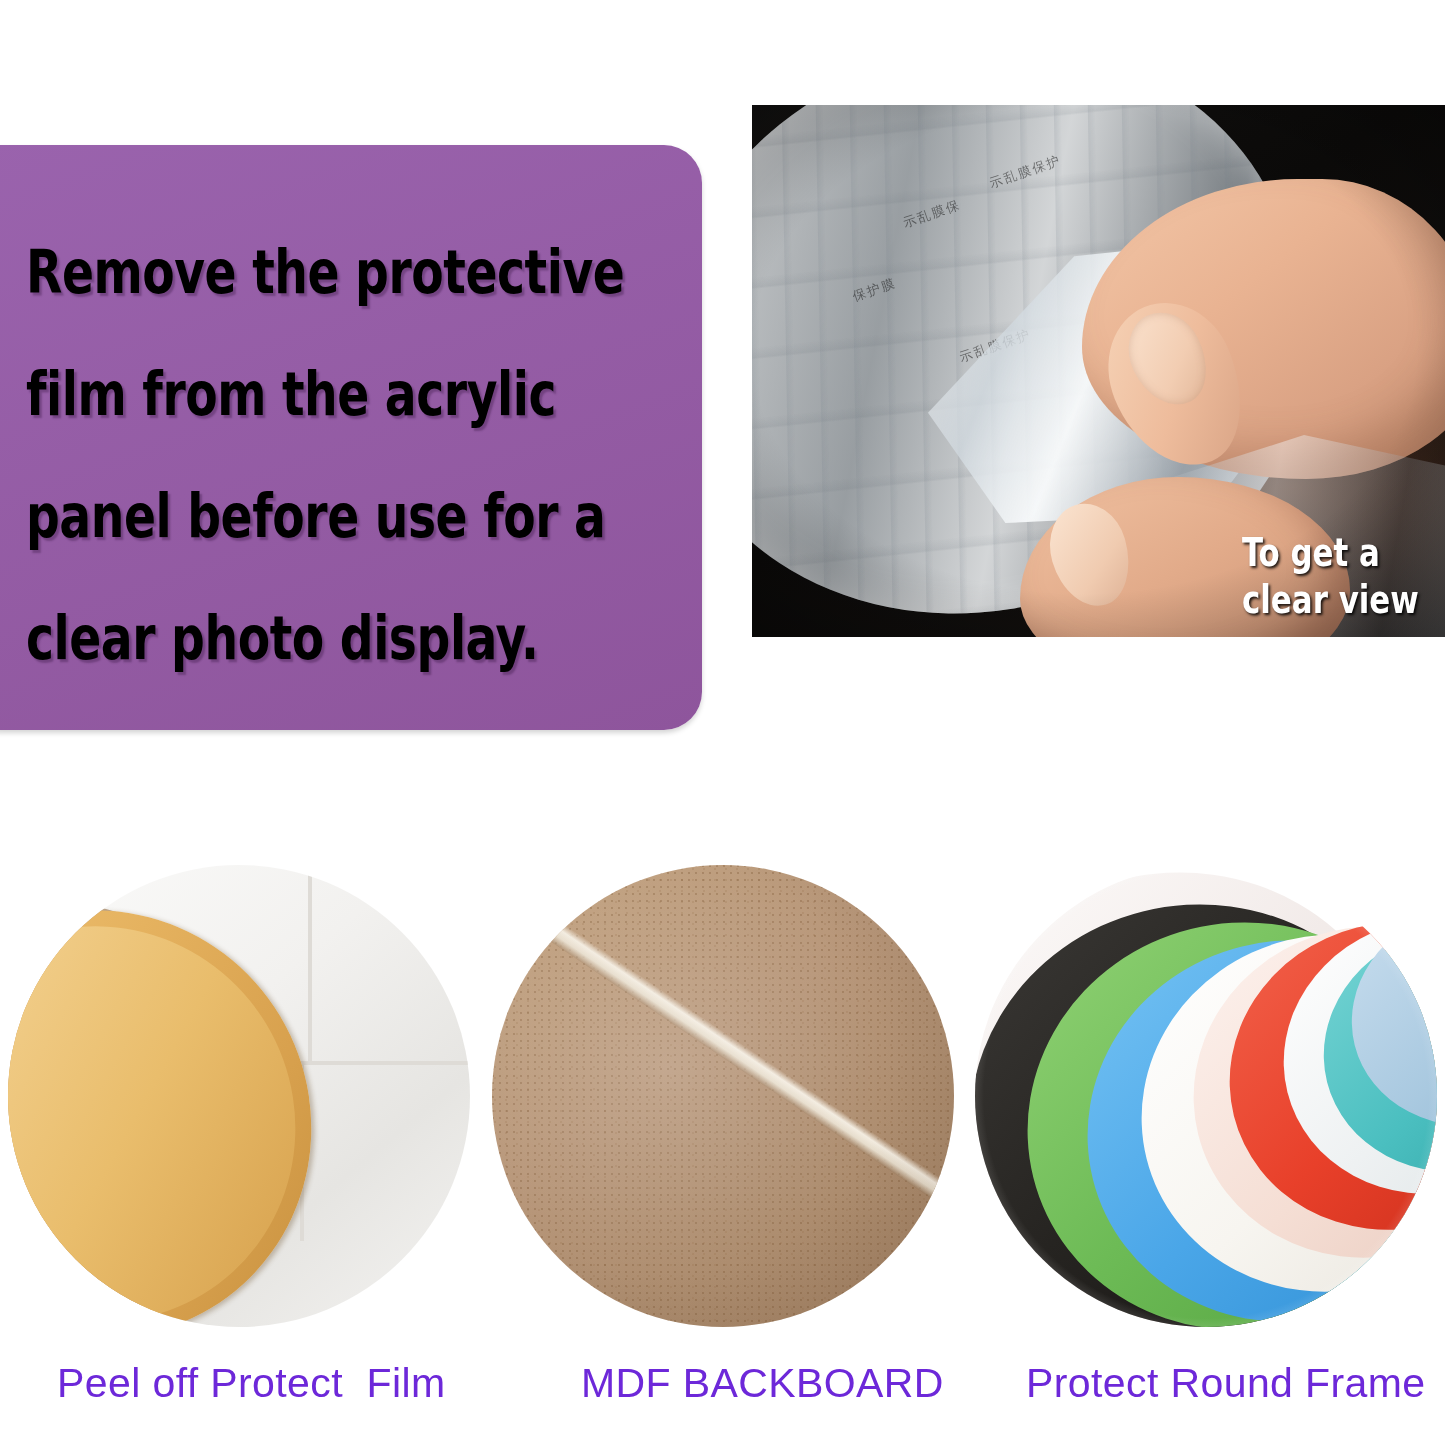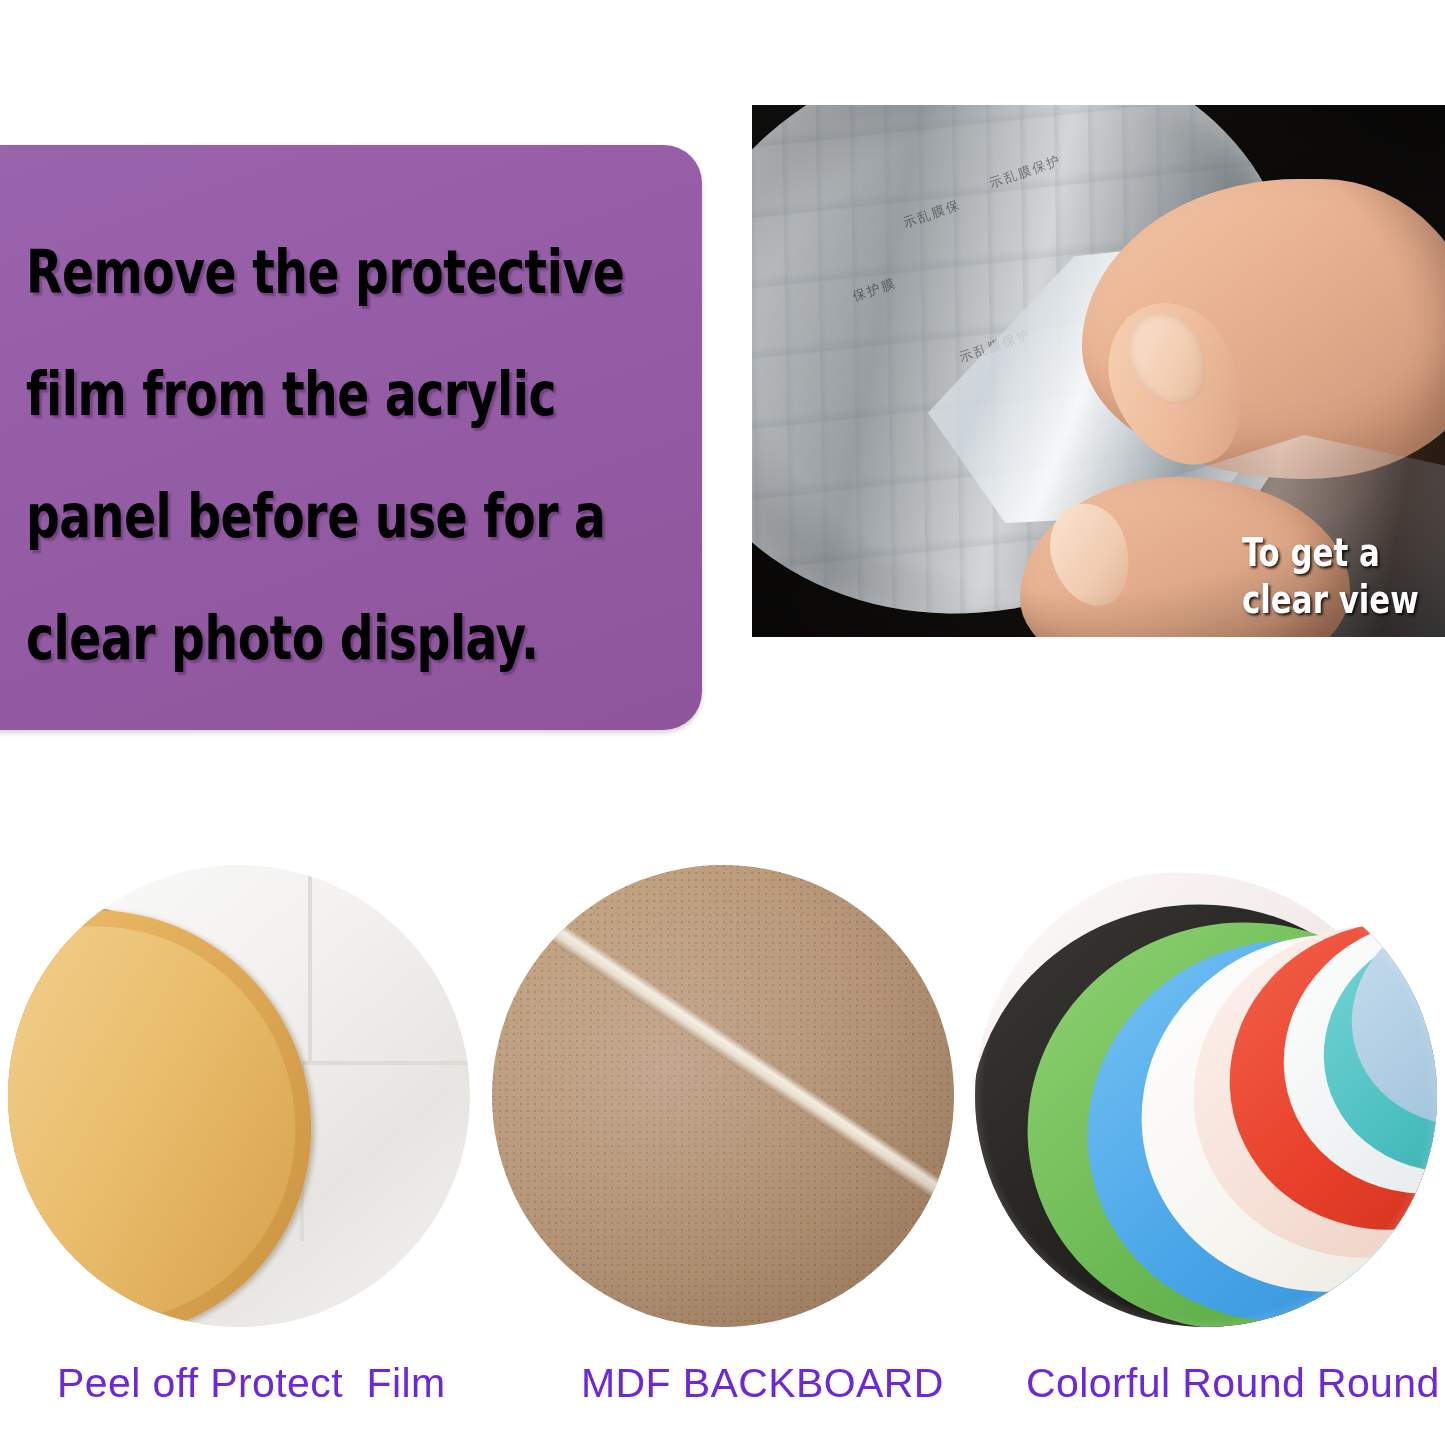--- a/index.html
+++ b/index.html
@@ -400,13 +400,13 @@
   <div class="ring" style="left:218px; top:62px;  width:352px; height:330px; background:linear-gradient(150deg,#fdf2ee 0%,#f5ded4 56%,#e8cabe 100%); transform:rotate(-14deg);"></div>
   <div class="ring" style="left:254px; top:58px;  width:330px; height:306px; background:linear-gradient(150deg,#f2614a 0%,#e8402a 52%,#c92d1a 100%); transform:rotate(-14deg);"></div>
   <div class="ring" style="left:308px; top:54px;  width:300px; height:274px; background:linear-gradient(150deg,#ffffff 0%,#eef1f2 56%,#dde4e6 100%); transform:rotate(-14deg);"></div>
   <div class="ring" style="left:348px; top:62px;  width:272px; height:244px; background:linear-gradient(150deg,#76d4d4 0%,#4bbfc0 54%,#2fa3a4 100%); transform:rotate(-14deg);"></div>
   <div class="ring" style="left:376px; top:40px;  width:250px; height:220px; background:linear-gradient(150deg,#c7ddee 0%,#a9c9e0 56%,#8fb5d2 100%); transform:rotate(-14deg);"></div>
   <div class="ring" style="left:0; top:0; width:462px; height:462px; background:radial-gradient(circle at 50% 50%, rgba(255,255,255,0) 68%, rgba(255,255,255,0.82) 92%, #ffffff 100%);"></div>
 </div>
 
 <div class="caption" id="caption-peel">Peel off Protect  Film</div>
 <div class="caption" id="caption-mdf">MDF BACKBOARD</div>
-<div class="caption" id="caption-frames">Colorful Round Round</div>
+<div class="caption" id="caption-frames">Protect Round Frame</div>
 
 </body></html>

